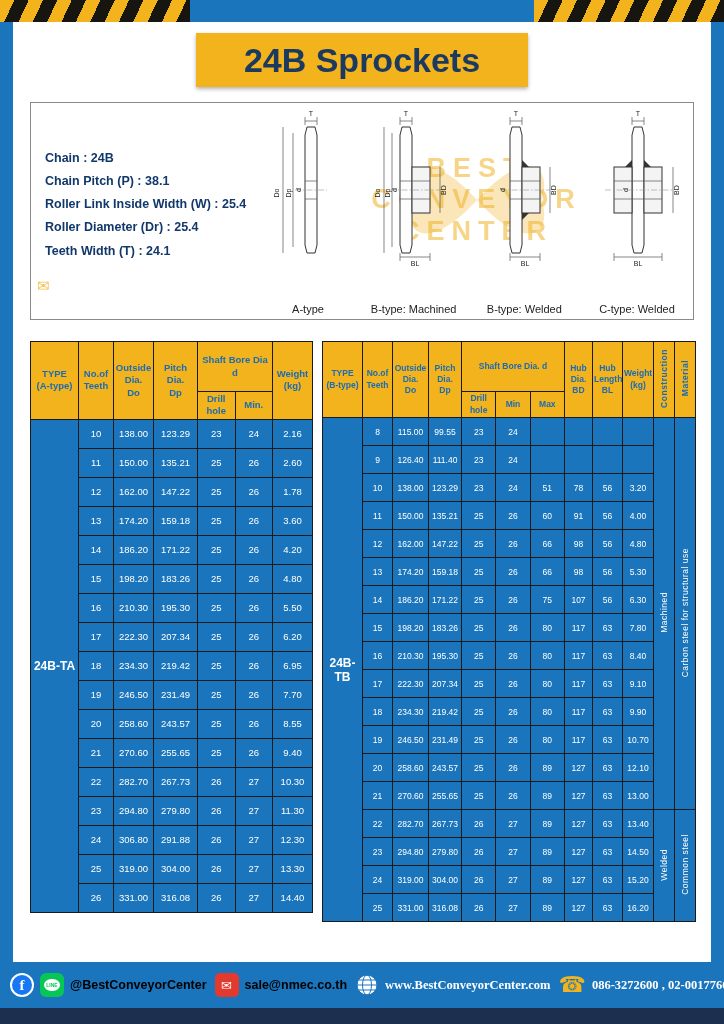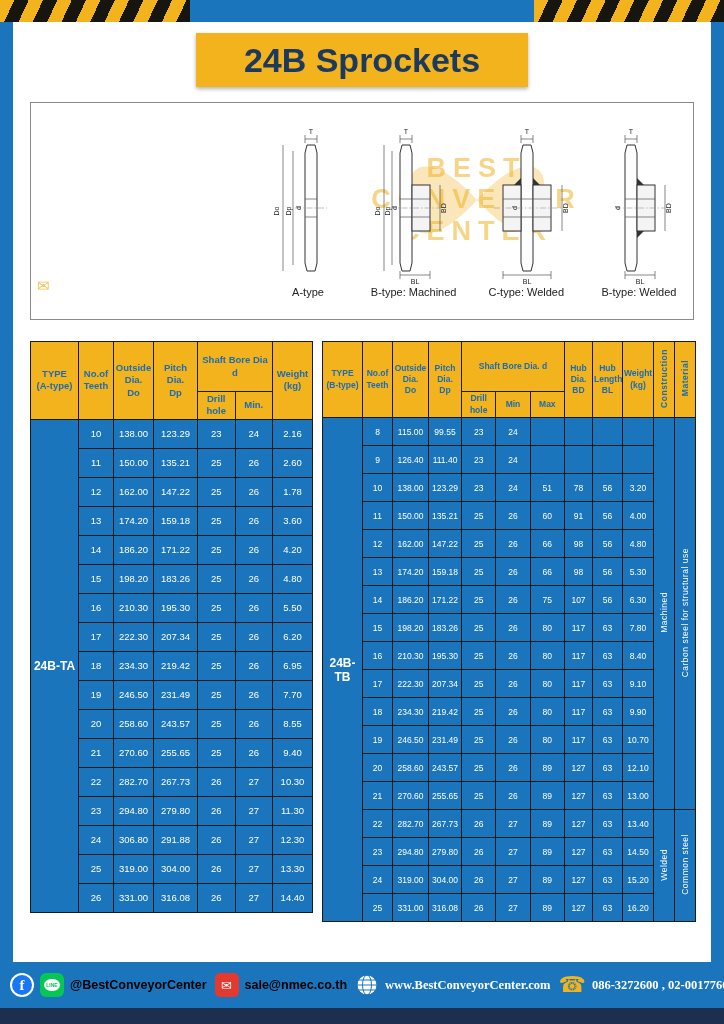--- a/index.html
+++ b/index.html
@@ -23,21 +23,21 @@
   .specs { position:absolute; left:14px; top:44px; width:228px; font-size:12.5px; font-weight:bold;
     color:#12386b; line-height:1.85; }
   .watermark { position:absolute; left:235px; top:0; right:6px; bottom:22px; display:flex;
     align-items:center; justify-content:center; z-index:0; }
   .wm-logo { position:absolute; width:170px; height:120px; opacity:.32; }
   .wm-text { position:relative; text-align:center; }
   .wm-line { font-size:27px; font-weight:bold; letter-spacing:7px; color:#f0b429; opacity:.55; line-height:1.15; }
   .wm-mail { position:absolute; left:6px; bottom:24px; color:#f0b429; opacity:.8; font-size:15px; }
   .diagram-row { position:absolute; left:232px; top:6px; right:4px; bottom:4px; display:flex;
     justify-content:space-between; z-index:1; }
-  .diagram { display:flex; flex-direction:column; align-items:center; justify-content:center; }
+  .diagram { display:flex; flex-direction:column; align-items:center; justify-content:space-between; }
   .diagram-label { font-size:11px; color:#222; margin-top:1px; white-space:nowrap; }
   .ln { stroke:#555; stroke-width:.7; fill:none; }
   .shape { stroke:#333; stroke-width:1; fill:#fdfdfd; }
   .hub { stroke:#333; stroke-width:1; fill:#f4f4f4; }
   .cl { stroke:#999; stroke-width:.6; stroke-dasharray:6 2 1.5 2; }
   .dim { font-size:7px; fill:#222; }
   .weld { fill:#333; }
 
   .tables { position:absolute; left:30px; top:341px; display:flex; gap:9px; align-items:flex-start; z-index:2; }
   table { border-collapse:collapse; table-layout:fixed; }
@@ -87,20 +87,27 @@
         <path d="M50,35 C78,4 95,14 88,35 C95,56 78,66 50,35 Z" fill="#f0b429"></path>
       </svg>
       <div class="wm-text">
         <div class="wm-line">BEST</div>
         <div class="wm-line">CONVEYOR</div>
         <div class="wm-line">CENTER</div>
       </div>
     </div>
     <span class="wm-mail">✉</span>
 
+    <div class="specs">
+      <div>Chain : 24B</div>
+      <div>Chain Pitch (P) : 38.1</div>
+      <div>Roller Link Inside Width (W) : 25.4</div>
+      <div>Roller Diameter (Dr) : 25.4</div>
+      <div>Teeth Width (T) : 24.1</div>
+    </div>
 
     <div class="diagram-row">
       <div class="diagram">
         <svg width="90" height="158" viewBox="0 0 90 158">
           <text class="dim" x="48" y="7" text-anchor="middle">T</text>
           <line class="ln" x1="42" y1="12" x2="54" y2="12"></line>
           <line class="ln" x1="42" y1="8" x2="42" y2="16"></line>
             <line class="ln" x1="54" y1="8" x2="54" y2="16"></line>
           <path class="shape" d="M44,18 L52,18 L54,26 L54,136 L52,144 L44,144 L42,136 L42,26 Z"></path>
           <line class="ln" x1="42" y1="72" x2="54" y2="72"></line>
@@ -135,20 +142,44 @@
           <text class="dim" transform="rotate(-90 82 81)" x="82" y="81" text-anchor="middle">BD</text>
           <line class="ln" x1="36" y1="148" x2="66" y2="148"></line>
           <line class="ln" x1="36" y1="144" x2="36" y2="152"></line>
             <line class="ln" x1="66" y1="144" x2="66" y2="152"></line>
           <text class="dim" x="51" y="157" text-anchor="middle">BL</text>
         </svg>
         <div class="diagram-label">B-type: Machined</div>
       </div>
 
       <div class="diagram">
+        <svg width="100" height="158" viewBox="0 0 100 158">
+          <text class="dim" x="42" y="7" text-anchor="middle">T</text>
+          <line class="ln" x1="36" y1="12" x2="48" y2="12"></line>
+          <line class="ln" x1="36" y1="8" x2="36" y2="16"></line>
+            <line class="ln" x1="48" y1="8" x2="48" y2="16"></line>
+          <path class="shape" d="M38,18 L46,18 L48,26 L48,136 L46,144 L38,144 L36,136 L36,26 Z"></path>
+          <rect class="hub" x="48" y="58" width="18" height="46"></rect>
+          <polygon class="weld" points="48,58 55,58 48,51"></polygon>
+            <polygon class="weld" points="48,104 55,104 48,111"></polygon>
+          <line class="ln" x1="36" y1="72" x2="66" y2="72"></line>
+            <line class="ln" x1="36" y1="90" x2="66" y2="90"></line>
+          <line class="cl" x1="26" y1="81" x2="76" y2="81"></line>
+          <text class="dim" transform="rotate(-90 31 81)" x="31" y="81" text-anchor="middle">d</text>
+          <line class="ln" x1="76" y1="58" x2="76" y2="104"></line>
+          <text class="dim" transform="rotate(-90 82 81)" x="82" y="81" text-anchor="middle">BD</text>
+          <line class="ln" x1="36" y1="148" x2="66" y2="148"></line>
+          <line class="ln" x1="36" y1="144" x2="36" y2="152"></line>
+            <line class="ln" x1="66" y1="144" x2="66" y2="152"></line>
+          <text class="dim" x="51" y="157" text-anchor="middle">BL</text>
+        </svg>
+        <div class="diagram-label">B-type: Welded</div>
+      </div>
+
+      <div class="diagram">
         <svg width="104" height="158" viewBox="0 0 104 158">
           <text class="dim" x="53" y="7" text-anchor="middle">T</text>
           <line class="ln" x1="47" y1="12" x2="59" y2="12"></line>
           <line class="ln" x1="47" y1="8" x2="47" y2="16"></line>
             <line class="ln" x1="59" y1="8" x2="59" y2="16"></line>
           <path class="shape" d="M49,18 L57,18 L59,26 L59,136 L57,144 L49,144 L47,136 L47,26 Z"></path>
           <rect class="hub" x="29" y="58" width="18" height="46"></rect>
           <rect class="hub" x="59" y="58" width="18" height="46"></rect>
           <polygon class="weld" points="59,58 66,58 59,51"></polygon>
             <polygon class="weld" points="47,58 40,58 47,51"></polygon>
@@ -157,44 +188,20 @@
           <line class="cl" x1="20" y1="81" x2="88" y2="81"></line>
           <text class="dim" transform="rotate(-90 43 81)" x="43" y="81" text-anchor="middle">d</text>
           <line class="ln" x1="88" y1="58" x2="88" y2="104"></line>
           <text class="dim" transform="rotate(-90 94 81)" x="94" y="81" text-anchor="middle">BD</text>
           <line class="ln" x1="29" y1="148" x2="77" y2="148"></line>
           <line class="ln" x1="29" y1="144" x2="29" y2="152"></line>
             <line class="ln" x1="77" y1="144" x2="77" y2="152"></line>
           <text class="dim" x="53" y="157" text-anchor="middle">BL</text>
         </svg>
         <div class="diagram-label">C-type: Welded</div>
-      </div>
-
-      <div class="diagram">
-        <svg width="100" height="158" viewBox="0 0 100 158">
-          <text class="dim" x="42" y="7" text-anchor="middle">T</text>
-          <line class="ln" x1="36" y1="12" x2="48" y2="12"></line>
-          <line class="ln" x1="36" y1="8" x2="36" y2="16"></line>
-            <line class="ln" x1="48" y1="8" x2="48" y2="16"></line>
-          <path class="shape" d="M38,18 L46,18 L48,26 L48,136 L46,144 L38,144 L36,136 L36,26 Z"></path>
-          <rect class="hub" x="48" y="58" width="18" height="46"></rect>
-          <polygon class="weld" points="48,58 55,58 48,51"></polygon>
-            <polygon class="weld" points="48,104 55,104 48,111"></polygon>
-          <line class="ln" x1="36" y1="72" x2="66" y2="72"></line>
-            <line class="ln" x1="36" y1="90" x2="66" y2="90"></line>
-          <line class="cl" x1="26" y1="81" x2="76" y2="81"></line>
-          <text class="dim" transform="rotate(-90 31 81)" x="31" y="81" text-anchor="middle">d</text>
-          <line class="ln" x1="76" y1="58" x2="76" y2="104"></line>
-          <text class="dim" transform="rotate(-90 82 81)" x="82" y="81" text-anchor="middle">BD</text>
-          <line class="ln" x1="36" y1="148" x2="66" y2="148"></line>
-          <line class="ln" x1="36" y1="144" x2="36" y2="152"></line>
-            <line class="ln" x1="66" y1="144" x2="66" y2="152"></line>
-          <text class="dim" x="51" y="157" text-anchor="middle">BL</text>
-        </svg>
-        <div class="diagram-label">B-type: Welded</div>
       </div>
     </div>
   </div>
 
   <div class="tables">
     <table class="table-a">
       <thead>
         <tr class="h1">
           <th rowspan="2" style="width:48px">TYPE
 (A-type)</th>

